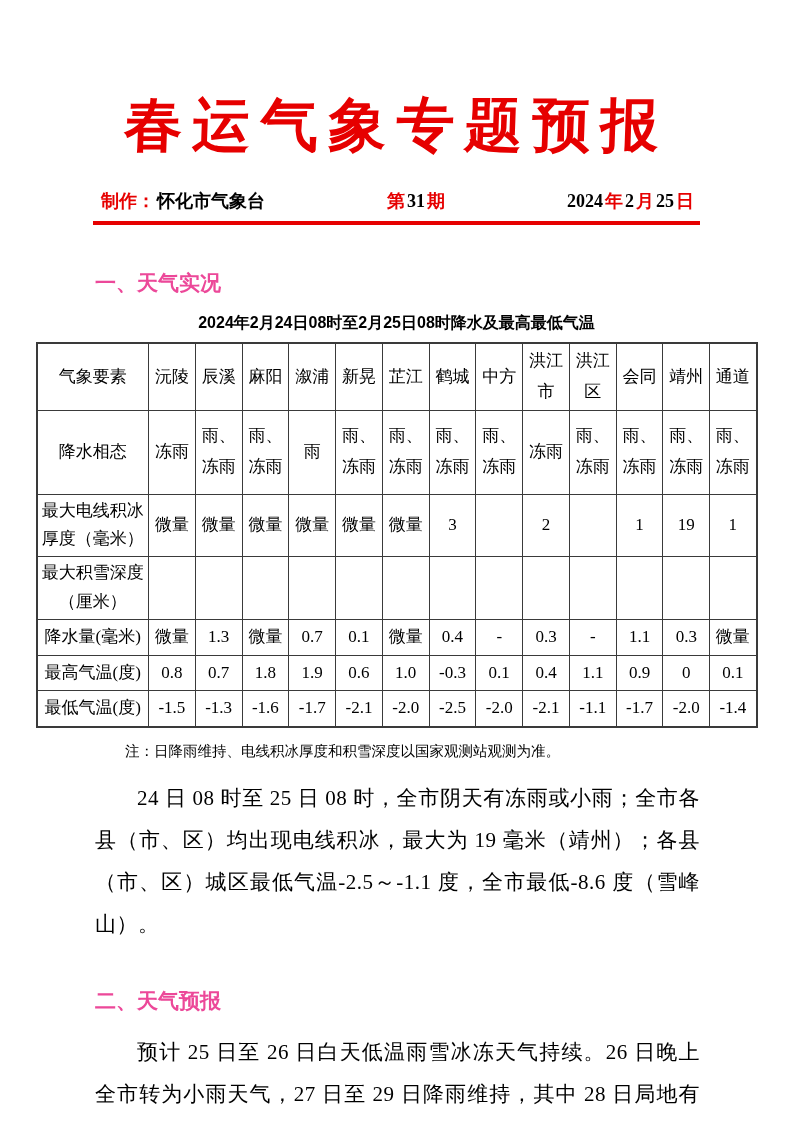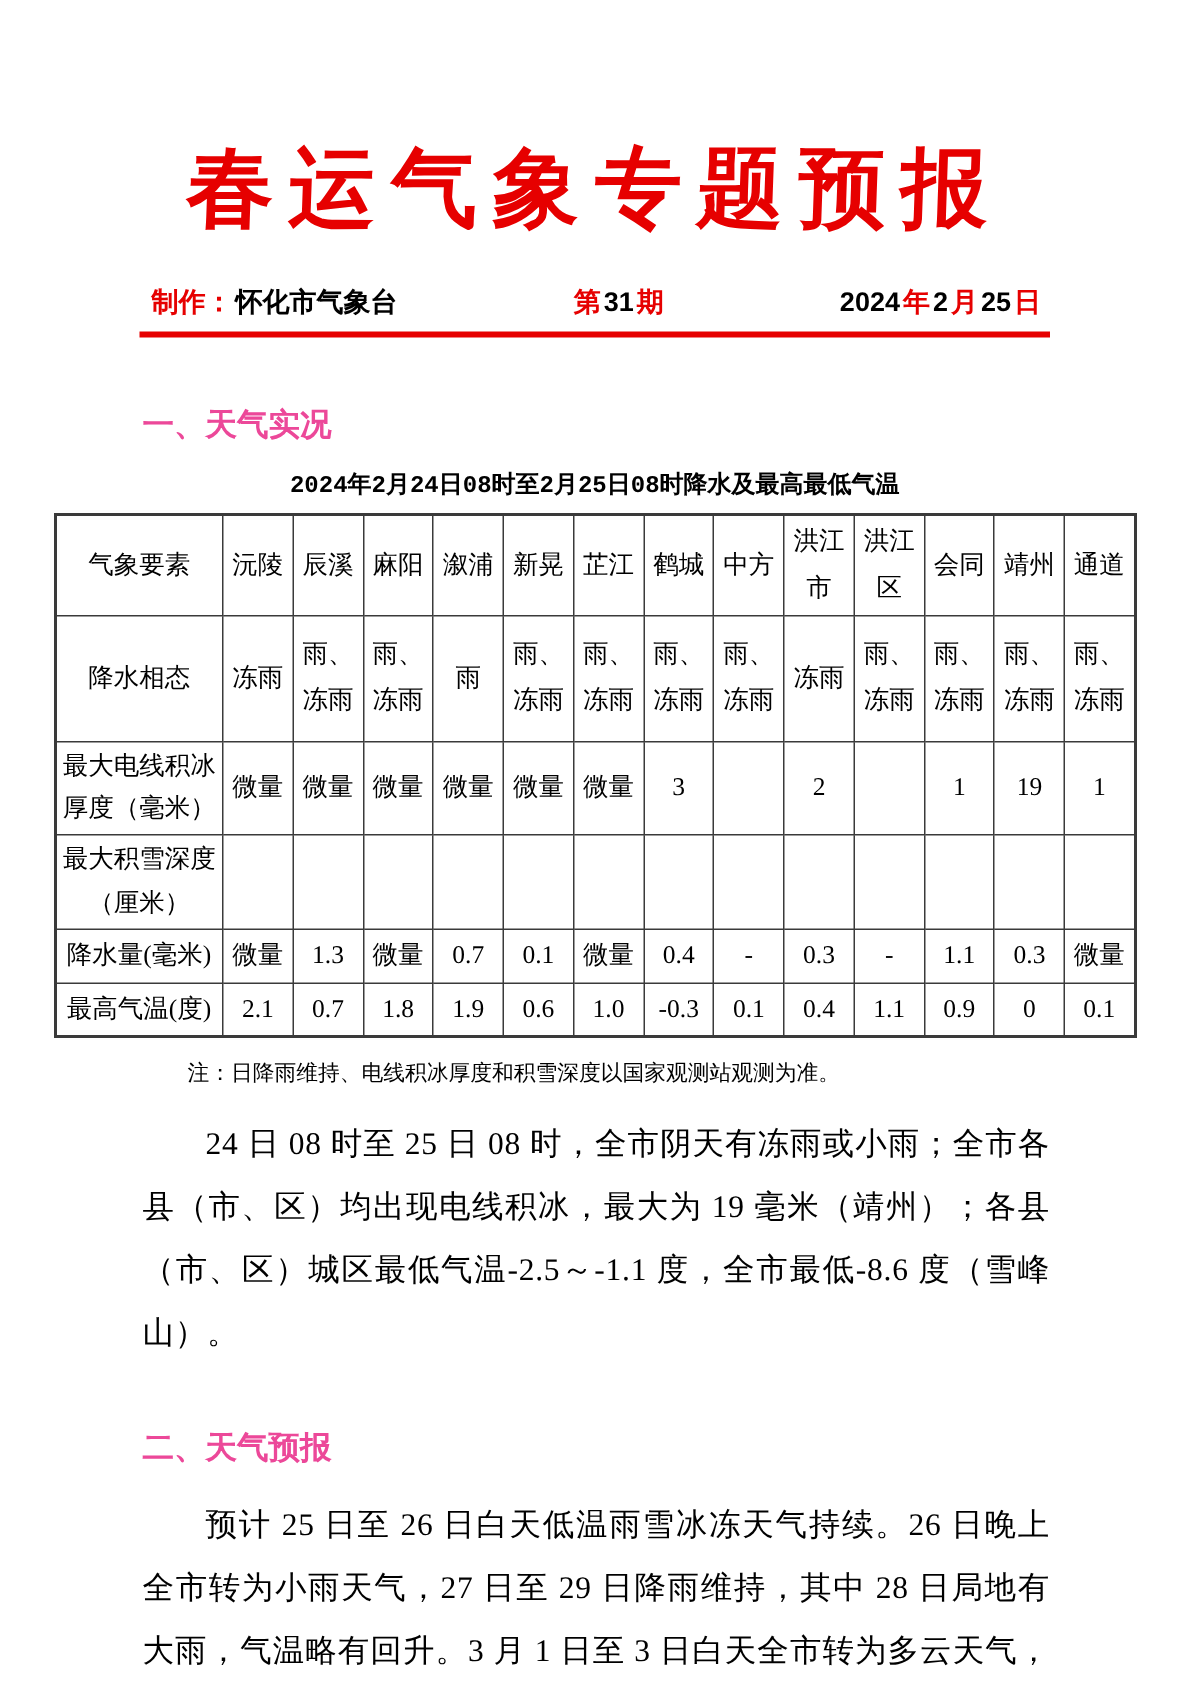--- a/index.html
+++ b/index.html
@@ -28,21 +28,21 @@
     letter-spacing: 10px;
     color: var(--accent, #e60000);
     transform: skewX(-2deg);
     white-space: nowrap;
   }
   .masthead-line {
     margin: 26px 98px 0 100px;
     display: flex;
     justify-content: space-between;
     align-items: baseline;
-    font-family: Liberation Sans, sans-serif;
+    font-family: Liberation Serif, serif;
     font-weight: bold;
     font-size: 18px;
   }
   .red { color: var(--accent, #e60000); }
   .blk { color: #000; }
   .masthead-line .grp span { padding: 0 1px; }
   .header-rule {
     margin: 8px 93px 0 93px;
     height: 0;
     border-top: 4px solid var(--accent, #e60000);
@@ -56,21 +56,21 @@
     font-size: 21px;
     color: #ec4899;
   }
   .section-heading.first { margin-top: 44px; }
   .section-heading.second { margin-top: 42px; }
 
   
   .table-title {
     margin-top: 16px;
     text-align: center;
-    font-family: Liberation Mono, monospace;
+    font-family: Liberation Sans, sans-serif;
     font-weight: bold;
     font-size: 16px;
   }
   table.weather {
     width: 722px;
     margin: 8px auto 0 auto;
     border-collapse: collapse;
     table-layout: fixed;
     font-size: 17px;
     font-family: "Liberation Serif", "DejaVu Serif", serif;
@@ -214,34 +214,50 @@
           <td>0.4</td>
           <td>-</td>
           <td>0.3</td>
           <td>-</td>
           <td>1.1</td>
           <td>0.3</td>
           <td>微量</td>
         </tr>
         <tr>
           <th>最高气温(度)</th>
-          <td>2.1</td>
+          <td>0.8</td>
           <td>0.7</td>
           <td>1.8</td>
           <td>1.9</td>
           <td>0.6</td>
           <td>1.0</td>
           <td>-0.3</td>
           <td>0.1</td>
           <td>0.4</td>
           <td>1.1</td>
           <td>0.9</td>
           <td>0</td>
           <td>0.1</td>
         </tr>
+        <tr>
+          <th>最低气温(度)</th>
+          <td>-1.5</td>
+          <td>-1.3</td>
+          <td>-1.6</td>
+          <td>-1.7</td>
+          <td>-2.1</td>
+          <td>-2.0</td>
+          <td>-2.5</td>
+          <td>-2.0</td>
+          <td>-2.1</td>
+          <td>-1.1</td>
+          <td>-1.7</td>
+          <td>-2.0</td>
+          <td>-1.4</td>
+        </tr>
       </tbody>
   </table>
 
   <p class="table-note">注：日降雨维持、电线积冰厚度和积雪深度以国家观测站观测为准。</p>
 
   <p class="body-para">24 日 08 时至 25 日 08 时，全市阴天有冻雨或小雨；全市各县（市、区）均出现电线积冰，最大为 19 毫米（靖州）；各县（市、区）城区最低气温-2.5～-1.1 度，全市最低-8.6 度（雪峰山）。</p>
 
   <div class="section2-block">
     <h2 class="section-heading second">二、天气预报</h2>
 

